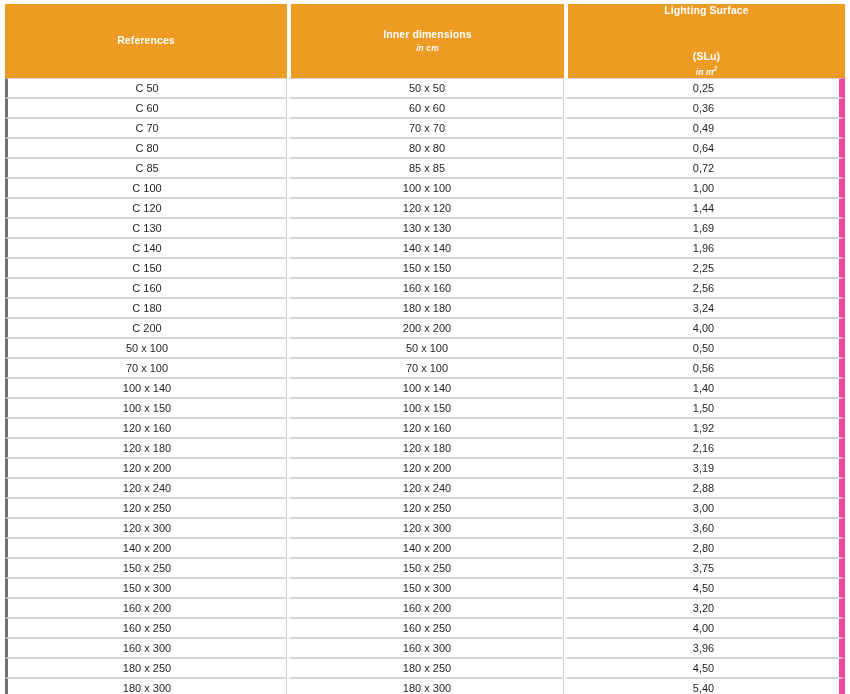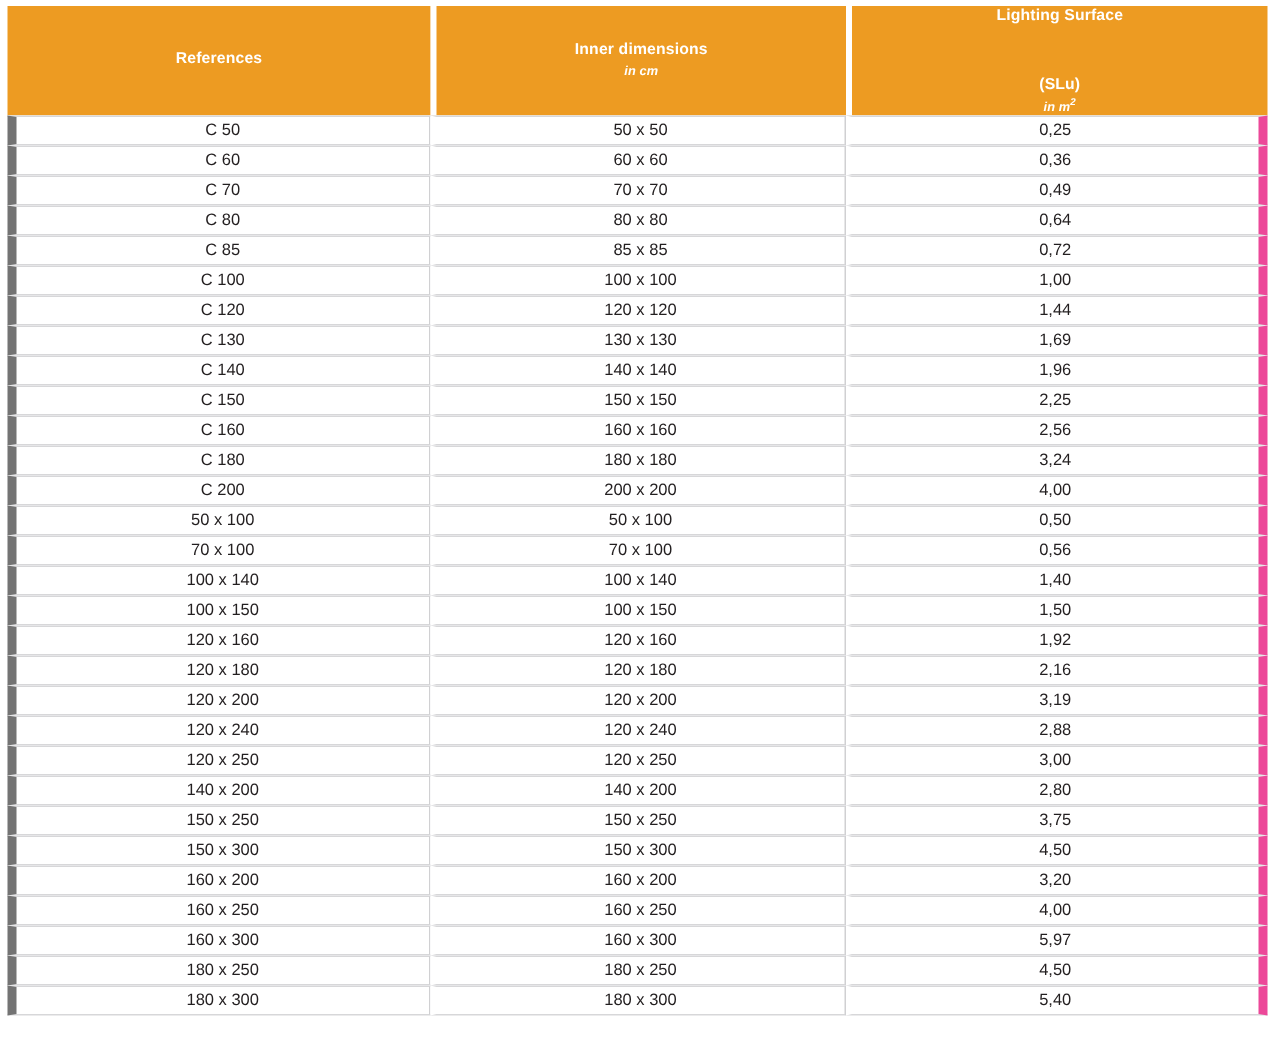--- a/index.html
+++ b/index.html
@@ -59,21 +59,21 @@
     color: #231f20;
     background: #ffffff;
     border-top: 1px solid #d7d7d9;
     border-bottom: 1px solid #d7d7d9;
     border-left: 1px solid #d0d0d2;
     border-right: 1px solid #d0d0d2;
     padding: 0 3px;
     line-height: 16px;
     white-space: nowrap;
   }
-  tbody tr td:first-child { border-left: 6px solid #737373; }
+  tbody tr td:first-child { border-left: 3px solid #737373; }
   tbody tr td:last-child  { border-right: 6px solid #ec4899; }
 
   tbody td.sep {
     border-left: 4px solid #ffffff;
   }
 
   tbody tr:first-child td { border-top: 1px solid #d7d7d9; }
 </style>
 </head>
 <body>
@@ -206,20 +206,25 @@
           <td>120 x 240</td>
           <td class="sep">120 x 240</td>
           <td class="sep">2,88</td>
         </tr>
         <tr>
           <td>120 x 250</td>
           <td class="sep">120 x 250</td>
           <td class="sep">3,00</td>
         </tr>
         <tr>
+          <td>120 x 300</td>
+          <td class="sep">120 x 300</td>
+          <td class="sep">3,60</td>
+        </tr>
+        <tr>
           <td>140 x 200</td>
           <td class="sep">140 x 200</td>
           <td class="sep">2,80</td>
         </tr>
         <tr>
           <td>150 x 250</td>
           <td class="sep">150 x 250</td>
           <td class="sep">3,75</td>
         </tr>
         <tr>
@@ -233,21 +238,21 @@
           <td class="sep">3,20</td>
         </tr>
         <tr>
           <td>160 x 250</td>
           <td class="sep">160 x 250</td>
           <td class="sep">4,00</td>
         </tr>
         <tr>
           <td>160 x 300</td>
           <td class="sep">160 x 300</td>
-          <td class="sep">5,97</td>
+          <td class="sep">3,96</td>
         </tr>
         <tr>
           <td>180 x 250</td>
           <td class="sep">180 x 250</td>
           <td class="sep">4,50</td>
         </tr>
         <tr>
           <td>180 x 300</td>
           <td class="sep">180 x 300</td>
           <td class="sep">5,40</td>

